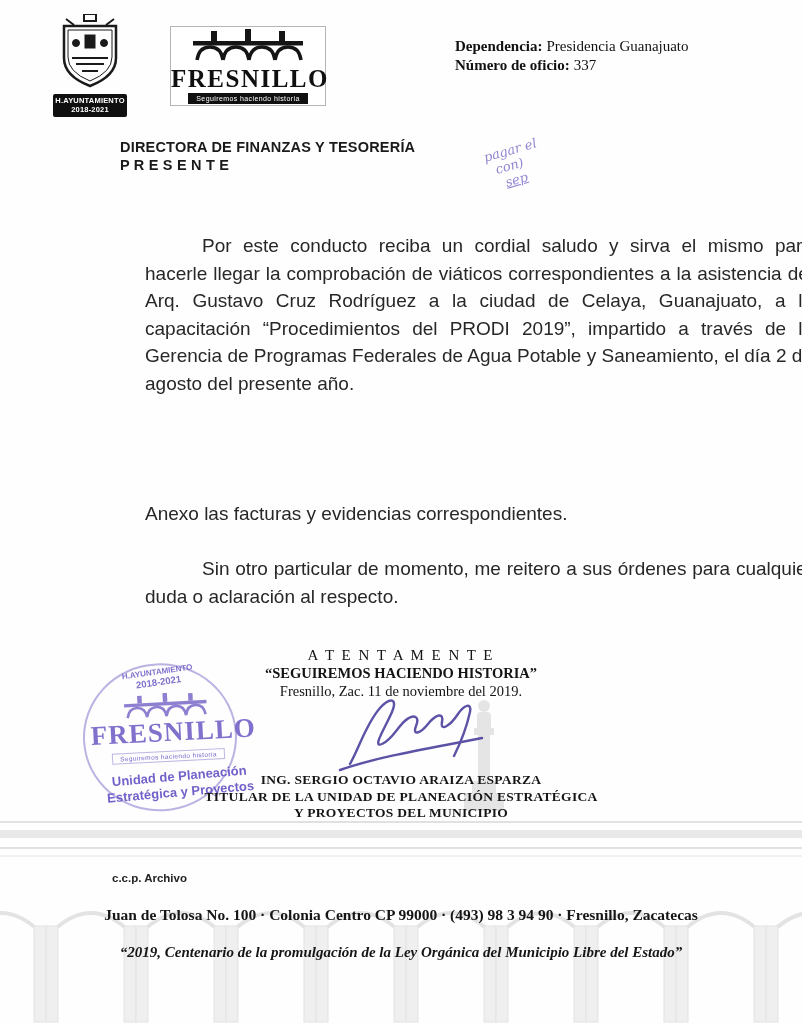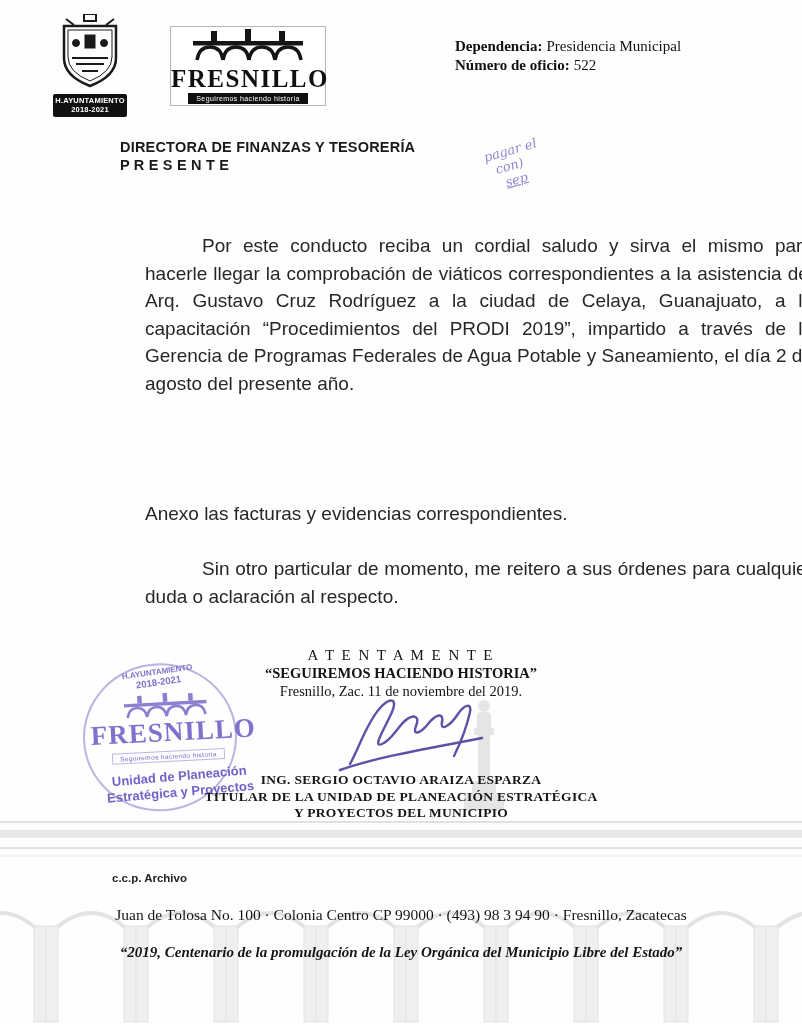--- a/index.html
+++ b/index.html
@@ -114,21 +114,21 @@
 
   .signature { position: absolute; left: 332px; top: 686px; }
 
   
   .ccp {
     position: absolute; left: 112px; top: 872px;
     font-size: 11.5px; font-weight: 700; color: #222;
   }
   .address {
     position: absolute; top: 906px; left: 0; width: 100%; text-align: center;
-    font-family: "Liberation Serif", serif; font-size: 15.5px; color: #151515;
+    font-family: "Liberation Serif", serif; font-size: 15.5px; color: #151515; font-weight: bold;
   }
   .foot-slogan {
     position: absolute; top: 944px; left: 0; width: 100%; text-align: center;
     font-family: "Liberation Serif", serif; font-style: italic; font-weight: 700;
     font-size: 15px; color: #151515;
   }
 
   
   .colonnade { position: absolute; left: 0; top: 810px; }
   .statue { position: absolute; left: 452px; top: 692px; }
@@ -205,24 +205,24 @@
         <rect x="4" y="12" width="110" height="4.5"></rect>
       </g>
       <path d="M8,31 Q10,18 21,18 Q32,18 34,31 M34,31 Q36,18 47,18 Q58,18 60,31 M60,31 Q62,18 73,18 Q84,18 86,31 M86,31 Q88,18 99,18 Q110,18 112,31" stroke="#151515" stroke-width="3.5" fill="none"></path>
     </svg>
     <div class="logo-name">FRESNILLO</div>
     <div class="logo-tagline">Seguiremos haciendo historia</div>
   </div>
 
   <div class="meta">
     <div>
-      <span class="lbl">Dependencia:</span><span class="val">Presidencia Municipal</span>
+      <span class="lbl">Dependencia:</span><span class="val">Presidencia Guanajuato</span>
     </div>
     <div>
-      <span class="lbl">Número de oficio:</span><span class="val">522</span>
+      <span class="lbl">Número de oficio:</span><span class="val">337</span>
     </div>
   </div>
 
   <div class="recipient">
     <div>DIRECTORA DE FINANZAS Y TESORERÍA</div>
     <div>P R E S E N T E</div>
   </div>
 
   <div class="hand-note">
     <div class="nl1">pagar el</div>

